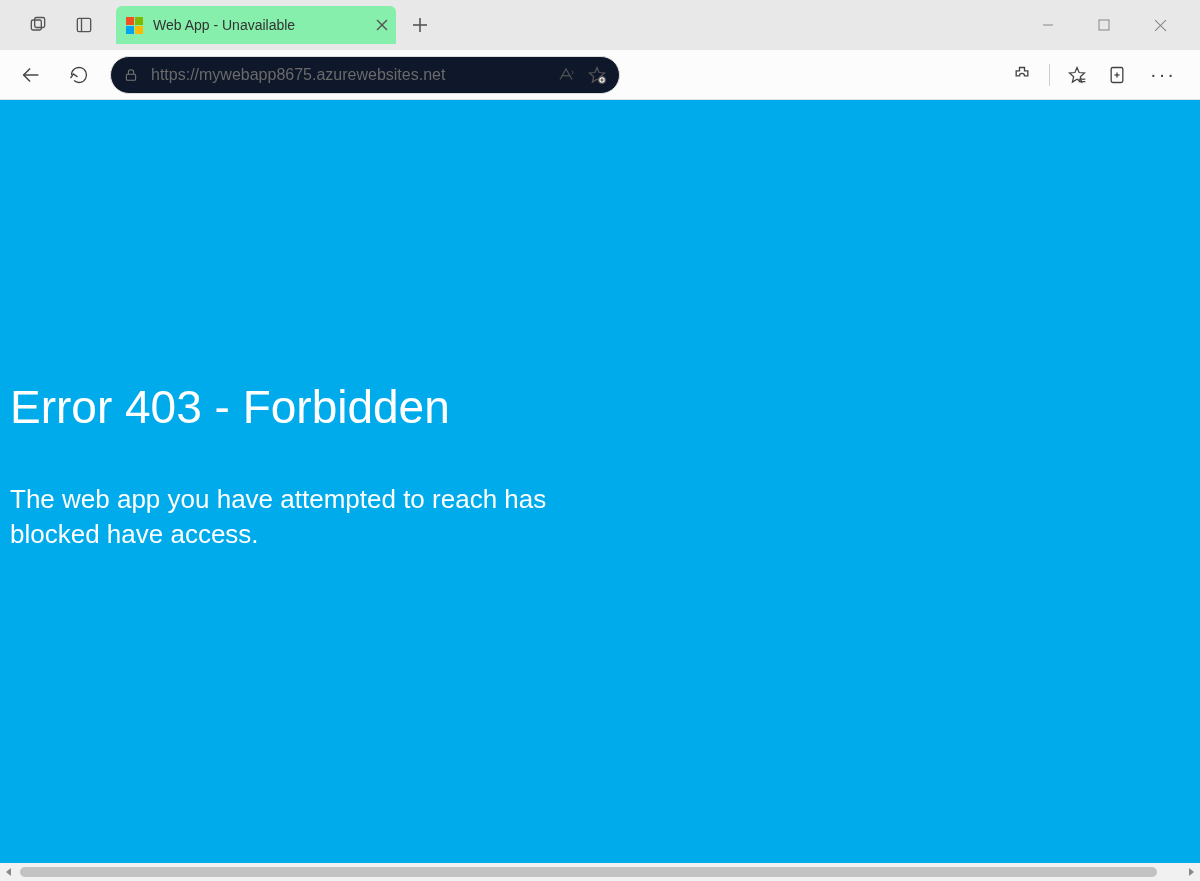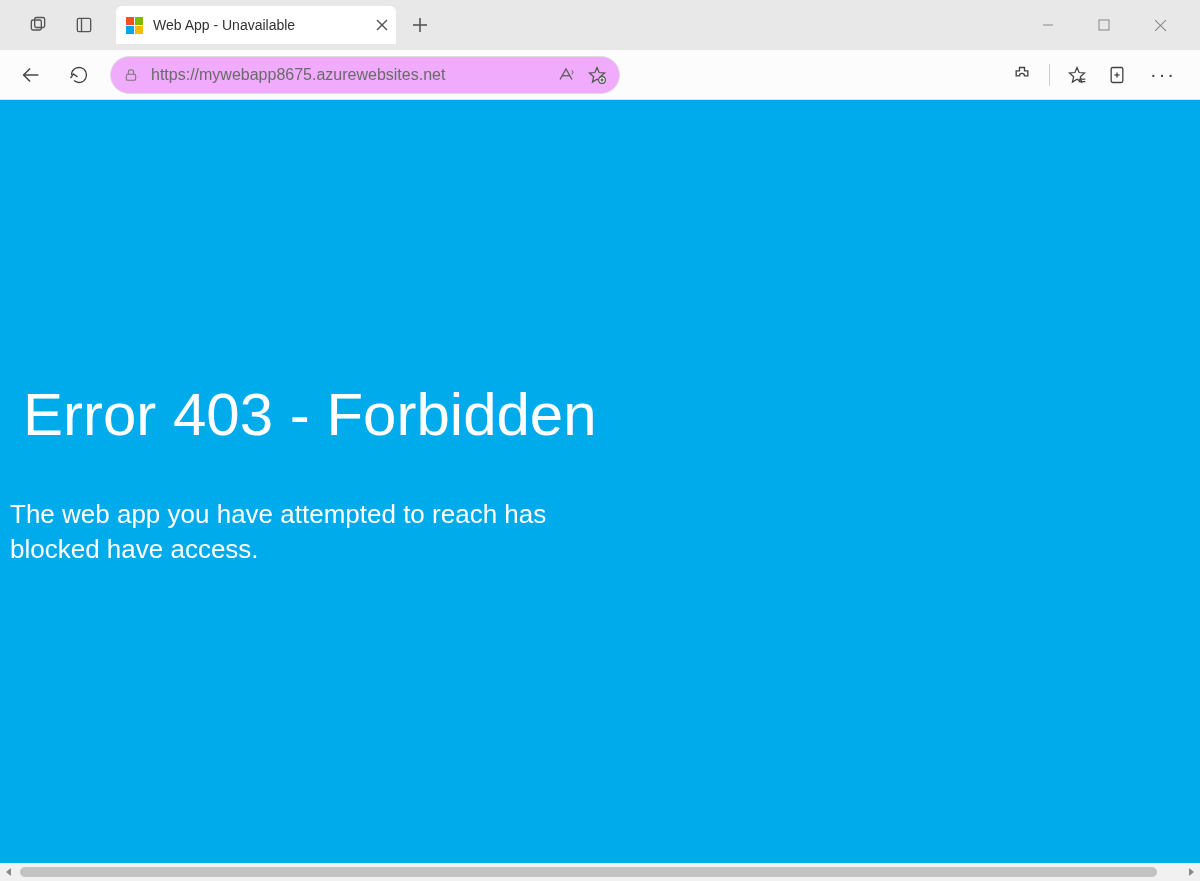--- a/index.html
+++ b/index.html
@@ -32,21 +32,21 @@
       height: 28px;
       display: flex;
       align-items: center;
       justify-content: center;
       color: #555;
       cursor: pointer;
     }
     .tab {
       display: flex;
       align-items: center;
-      background: #ffffff;
+      background: #86efac;
       height: 38px;
       border-radius: 6px 6px 0 0;
       padding: 0 4px 0 10px;
       margin-left: 8px;
       min-width: 280px;
       gap: 10px;
     }
     .tab .favicon {
       display: grid;
       grid-template-columns: 8px 8px;
@@ -81,21 +81,21 @@
       gap: 14px;
       border-bottom: 1px solid #e0e0e0;
     }
     .nav-btn {
       width: 34px; height: 34px;
       display:flex; align-items:center; justify-content:center;
       color:#444; cursor:pointer;
     }
     .address-bar {
       display:flex; align-items:center;
-      background:#f0abfc;
+      background:#0f172a;
       border:1px solid #ddd;
       border-radius: 20px;
       height: 38px;
       padding: 0 12px;
       gap: 12px;
       flex: 0 0 510px;
     }
     .address-bar .lock { color:#777; display:flex; align-items:center;}
     .url-input {
       border:none; outline:none;
@@ -120,25 +120,24 @@
     .content {
       flex:1;
       background:#00abec;
       color:#fff;
       padding: 10px 10px 0 10px;
       overflow:hidden;
       display:flex;
       flex-direction:column;
     }
     .error-title {
-      font-size: 60px;
+      font-size: 46px;
       font-weight: 300;
       margin-top: 270px;
       letter-spacing: 0px;
-      margin-left: 13px;
     }
     .error-msg {
       font-size: 26px;
       font-weight: 300;
       margin-top: 48px;
       line-height: 1.35;
       max-width: 620px;
     }
     
     .hscroll {

